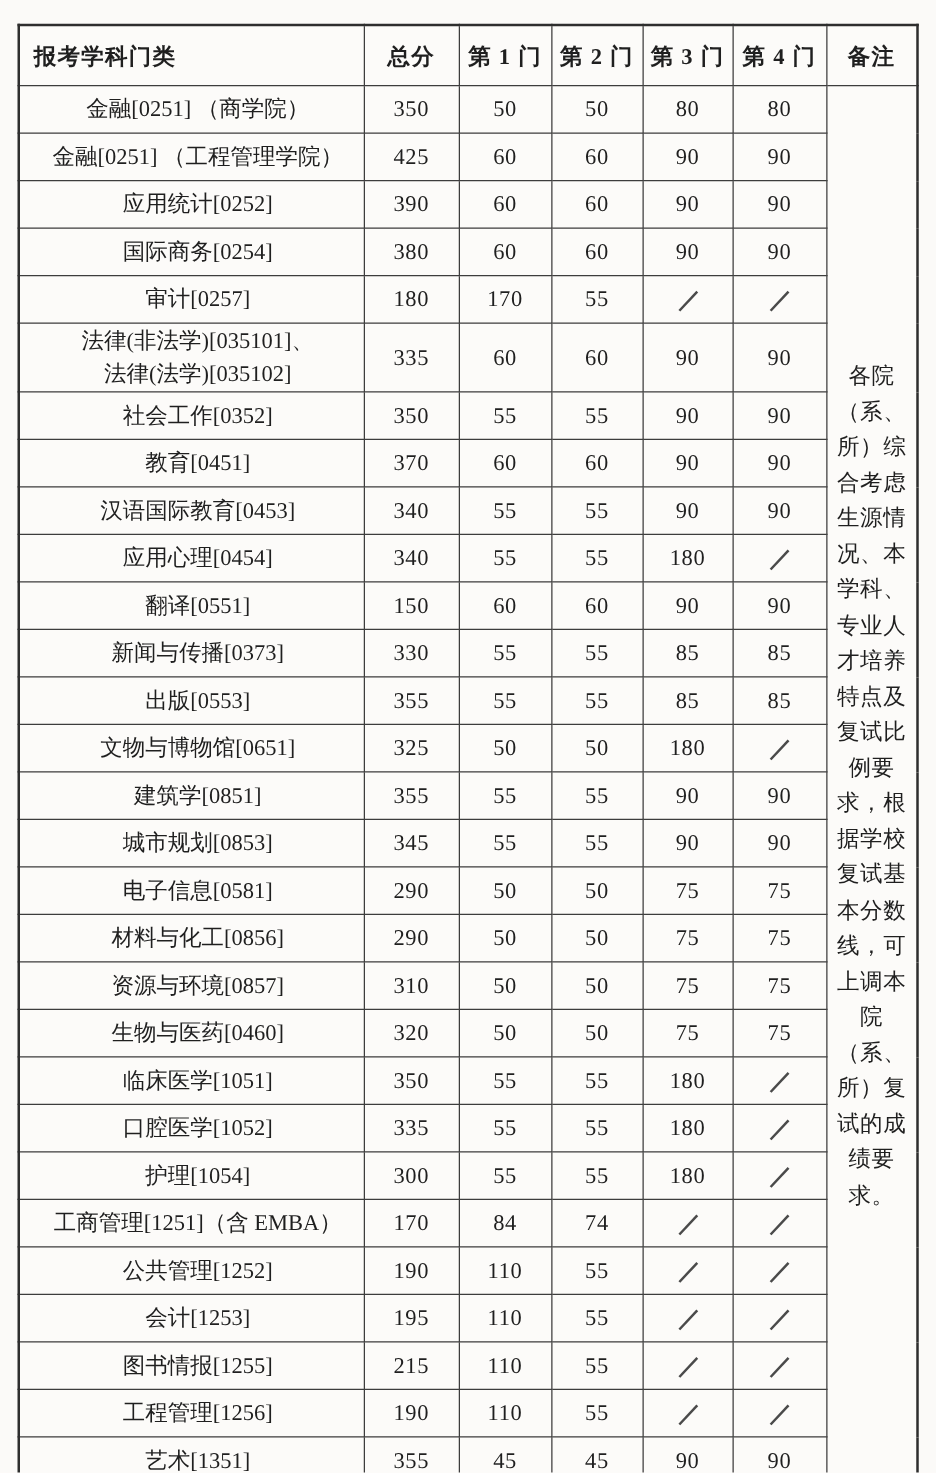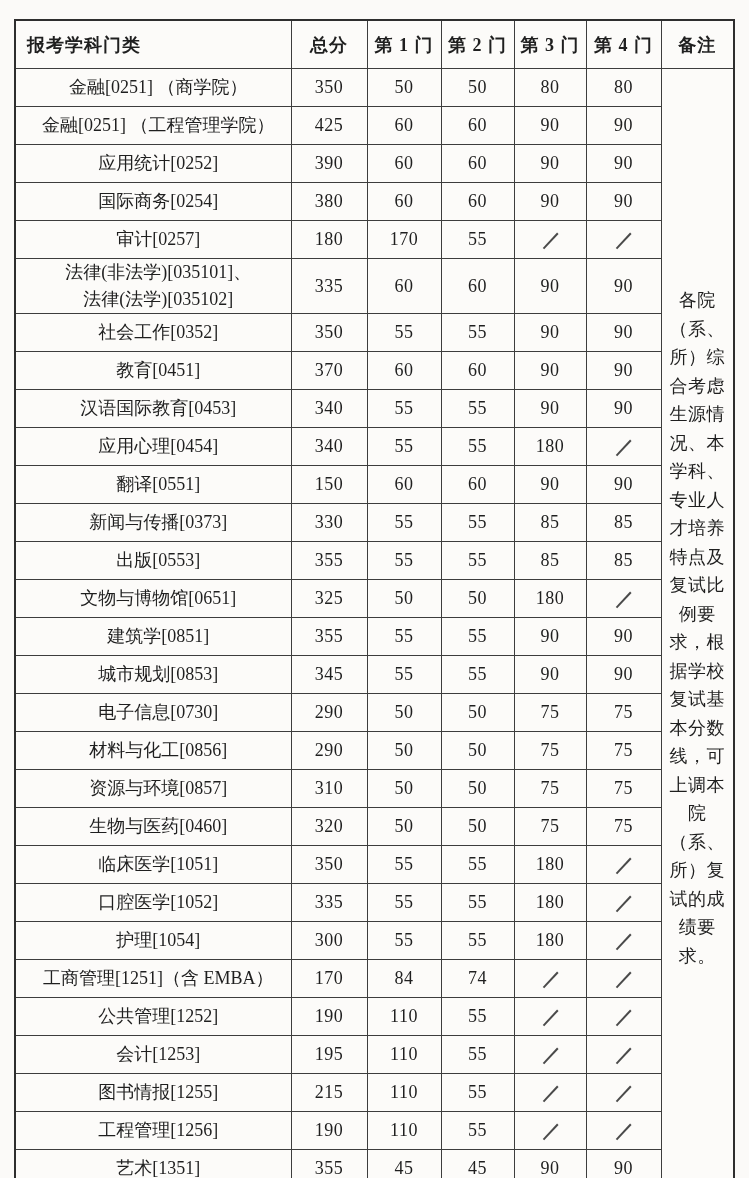--- a/index.html
+++ b/index.html
@@ -226,21 +226,21 @@
         </tr>
         <tr>
           <td class="subject">城市规划[0853]</td>
           <td class="score">345</td>
           <td class="score">55</td>
           <td class="score">55</td>
           <td class="score">90</td>
           <td class="score">90</td>
         </tr>
         <tr>
-          <td class="subject">电子信息[0730]</td>
+          <td class="subject">电子信息[0581]</td>
           <td class="score">290</td>
           <td class="score">50</td>
           <td class="score">50</td>
           <td class="score">75</td>
           <td class="score">75</td>
         </tr>
         <tr>
           <td class="subject">材料与化工[0856]</td>
           <td class="score">290</td>
           <td class="score">50</td>

